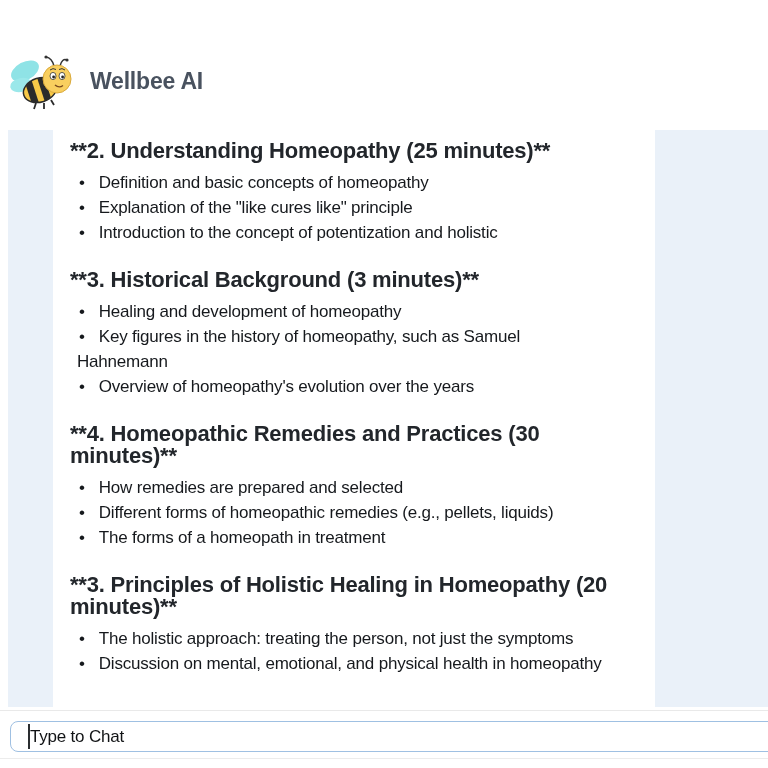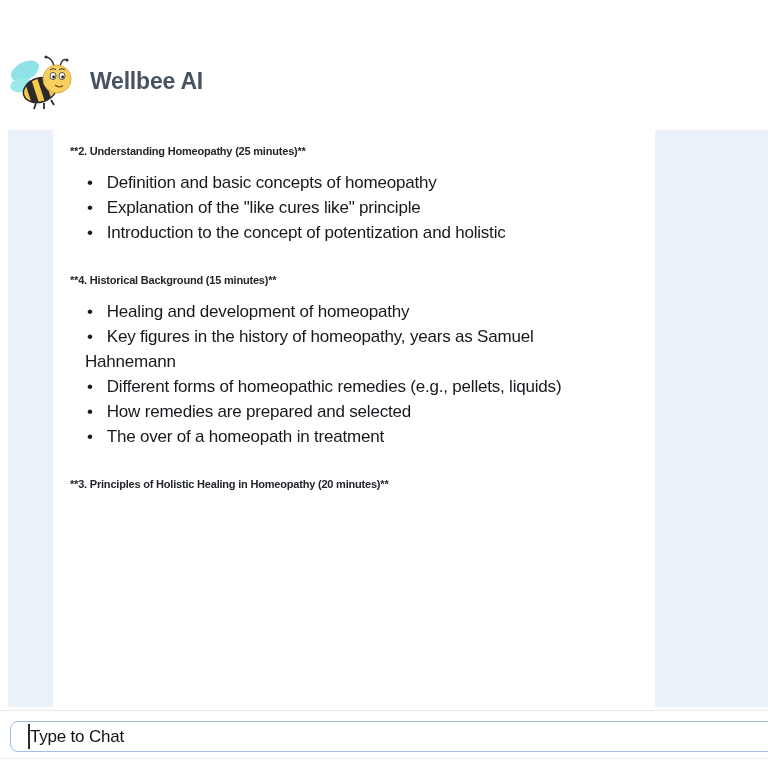--- a/index.html
+++ b/index.html
@@ -39,28 +39,28 @@
     position:absolute;left:8px;top:130px;width:760px;height:577px;
     background:var(--chat-bg);
   }
   .message-card{
     position:absolute;left:45px;top:0;width:602px;height:577px;
     background:var(--card-bg);
     overflow:hidden;
     padding:10px 40px 0 17px;
   }
   .section-heading{
-    font-size:11px;font-weight:bold;color:var(--heading);
+    font-size:22px;font-weight:bold;color:var(--heading);
     line-height:22px;letter-spacing:-0.2px;
     margin:24px 0 8px 0;
   }
   .section:first-child .section-heading{margin-top:0;}
   .bullet-list{list-style:none;margin:0;padding:0;}
   .bullet-list li{
-    margin-left:15px;
+    margin-left:7px;
     font-size:17px;line-height:25px;color:var(--text);
     letter-spacing:-0.2px;
   }
   .bullet-list li::before{
     content:"\2022";
     margin-left:2px;
     margin-right:14px;
     font-size:17px;
   }
   
@@ -129,37 +129,43 @@
   <div class="section">
     <div class="section-heading">**2. Understanding Homeopathy (25 minutes)**</div>
     <ul class="bullet-list">
             <li>Definition and basic concepts of homeopathy</li>
             <li>Explanation of the "like cures like" principle</li>
             <li>Introduction to the concept of potentization and holistic</li>
           </ul>
   </div>
 
   <div class="section">
-    <div class="section-heading">**4. Historical Background (15 minutes)**</div>
+    <div class="section-heading">**3. Historical Background (3 minutes)**</div>
     <ul class="bullet-list">
             <li>Healing and development of homeopathy</li>
-            <li>Key figures in the history of homeopathy, years as Samuel Hahnemann</li>
+            <li>Key figures in the history of homeopathy, such as Samuel Hahnemann</li>
+            <li>Overview of homeopathy's evolution over the years</li>
           </ul>
   </div>
 
   <div class="section">
+    <div class="section-heading">**4. Homeopathic Remedies and Practices (30 minutes)**</div>
     <ul class="bullet-list">
+            <li>How remedies are prepared and selected</li>
             <li>Different forms of homeopathic remedies (e.g., pellets, liquids)</li>
-            <li>How remedies are prepared and selected</li>
-            <li>The over of a homeopath in treatment</li>
+            <li>The forms of a homeopath in treatment</li>
           </ul>
   </div>
 
   <div class="section">
     <div class="section-heading">**3. Principles of Holistic Healing in Homeopathy (20 minutes)**</div>
+    <ul class="bullet-list">
+            <li>The holistic approach: treating the person, not just the symptoms</li>
+            <li>Discussion on mental, emotional, and physical health in homeopathy</li>
+          </ul>
   </div>
 </div>
   </div>
 </div>
 
 <div class="footer-hairline"></div>
 <input class="chat-input" type="text" value="Type to Chat" style="">
 <div class="text-caret"></div>
 <div class="bottom-hairline"></div>
 

